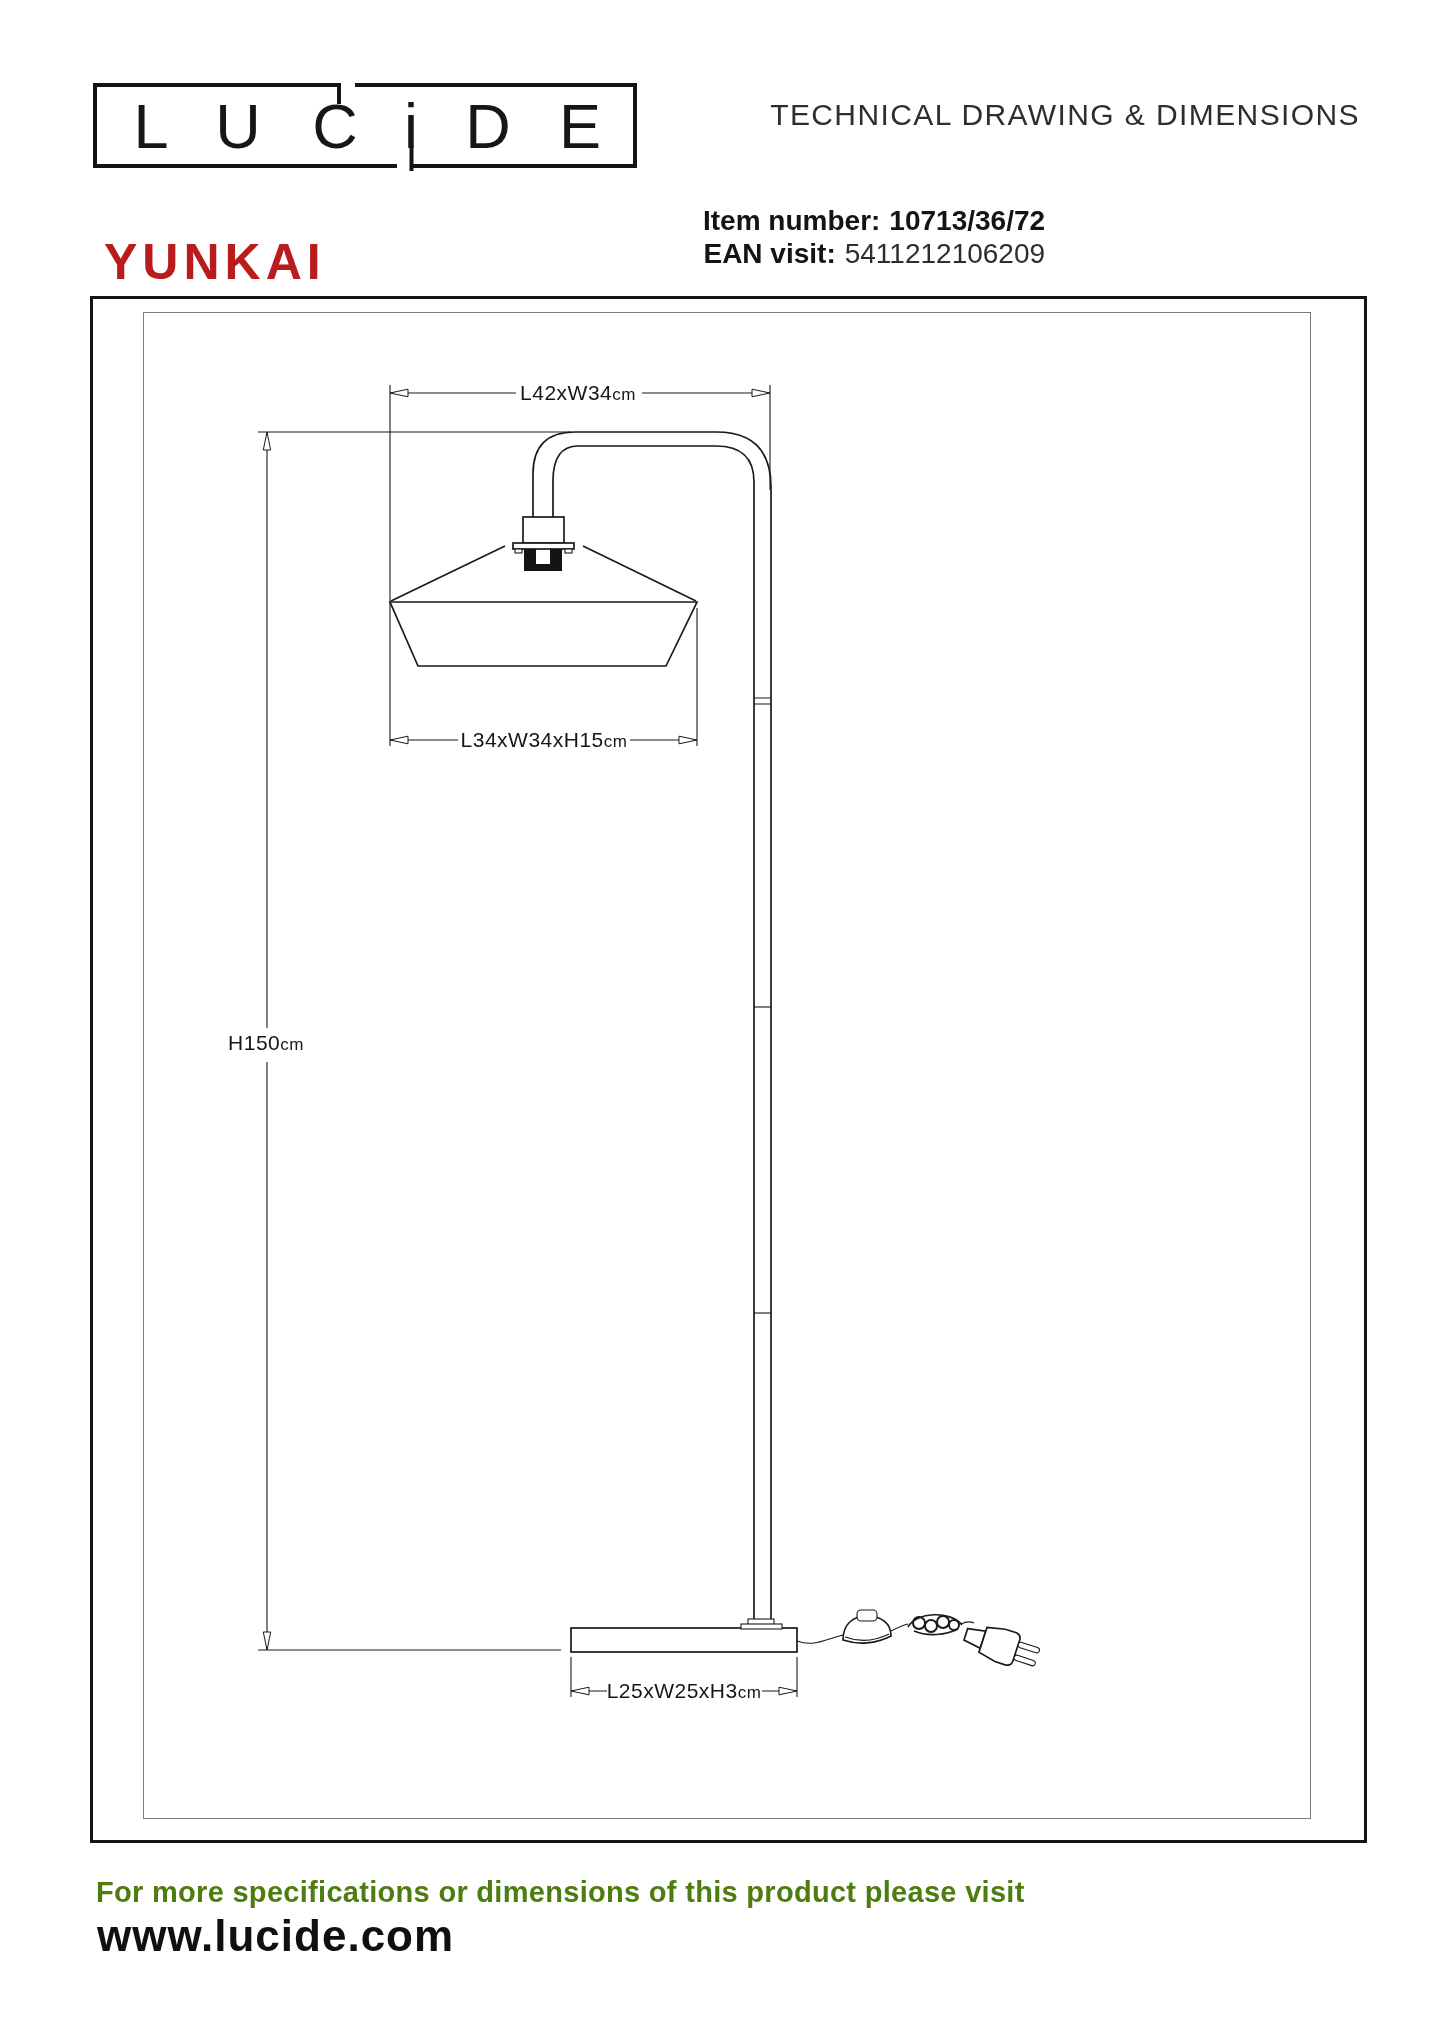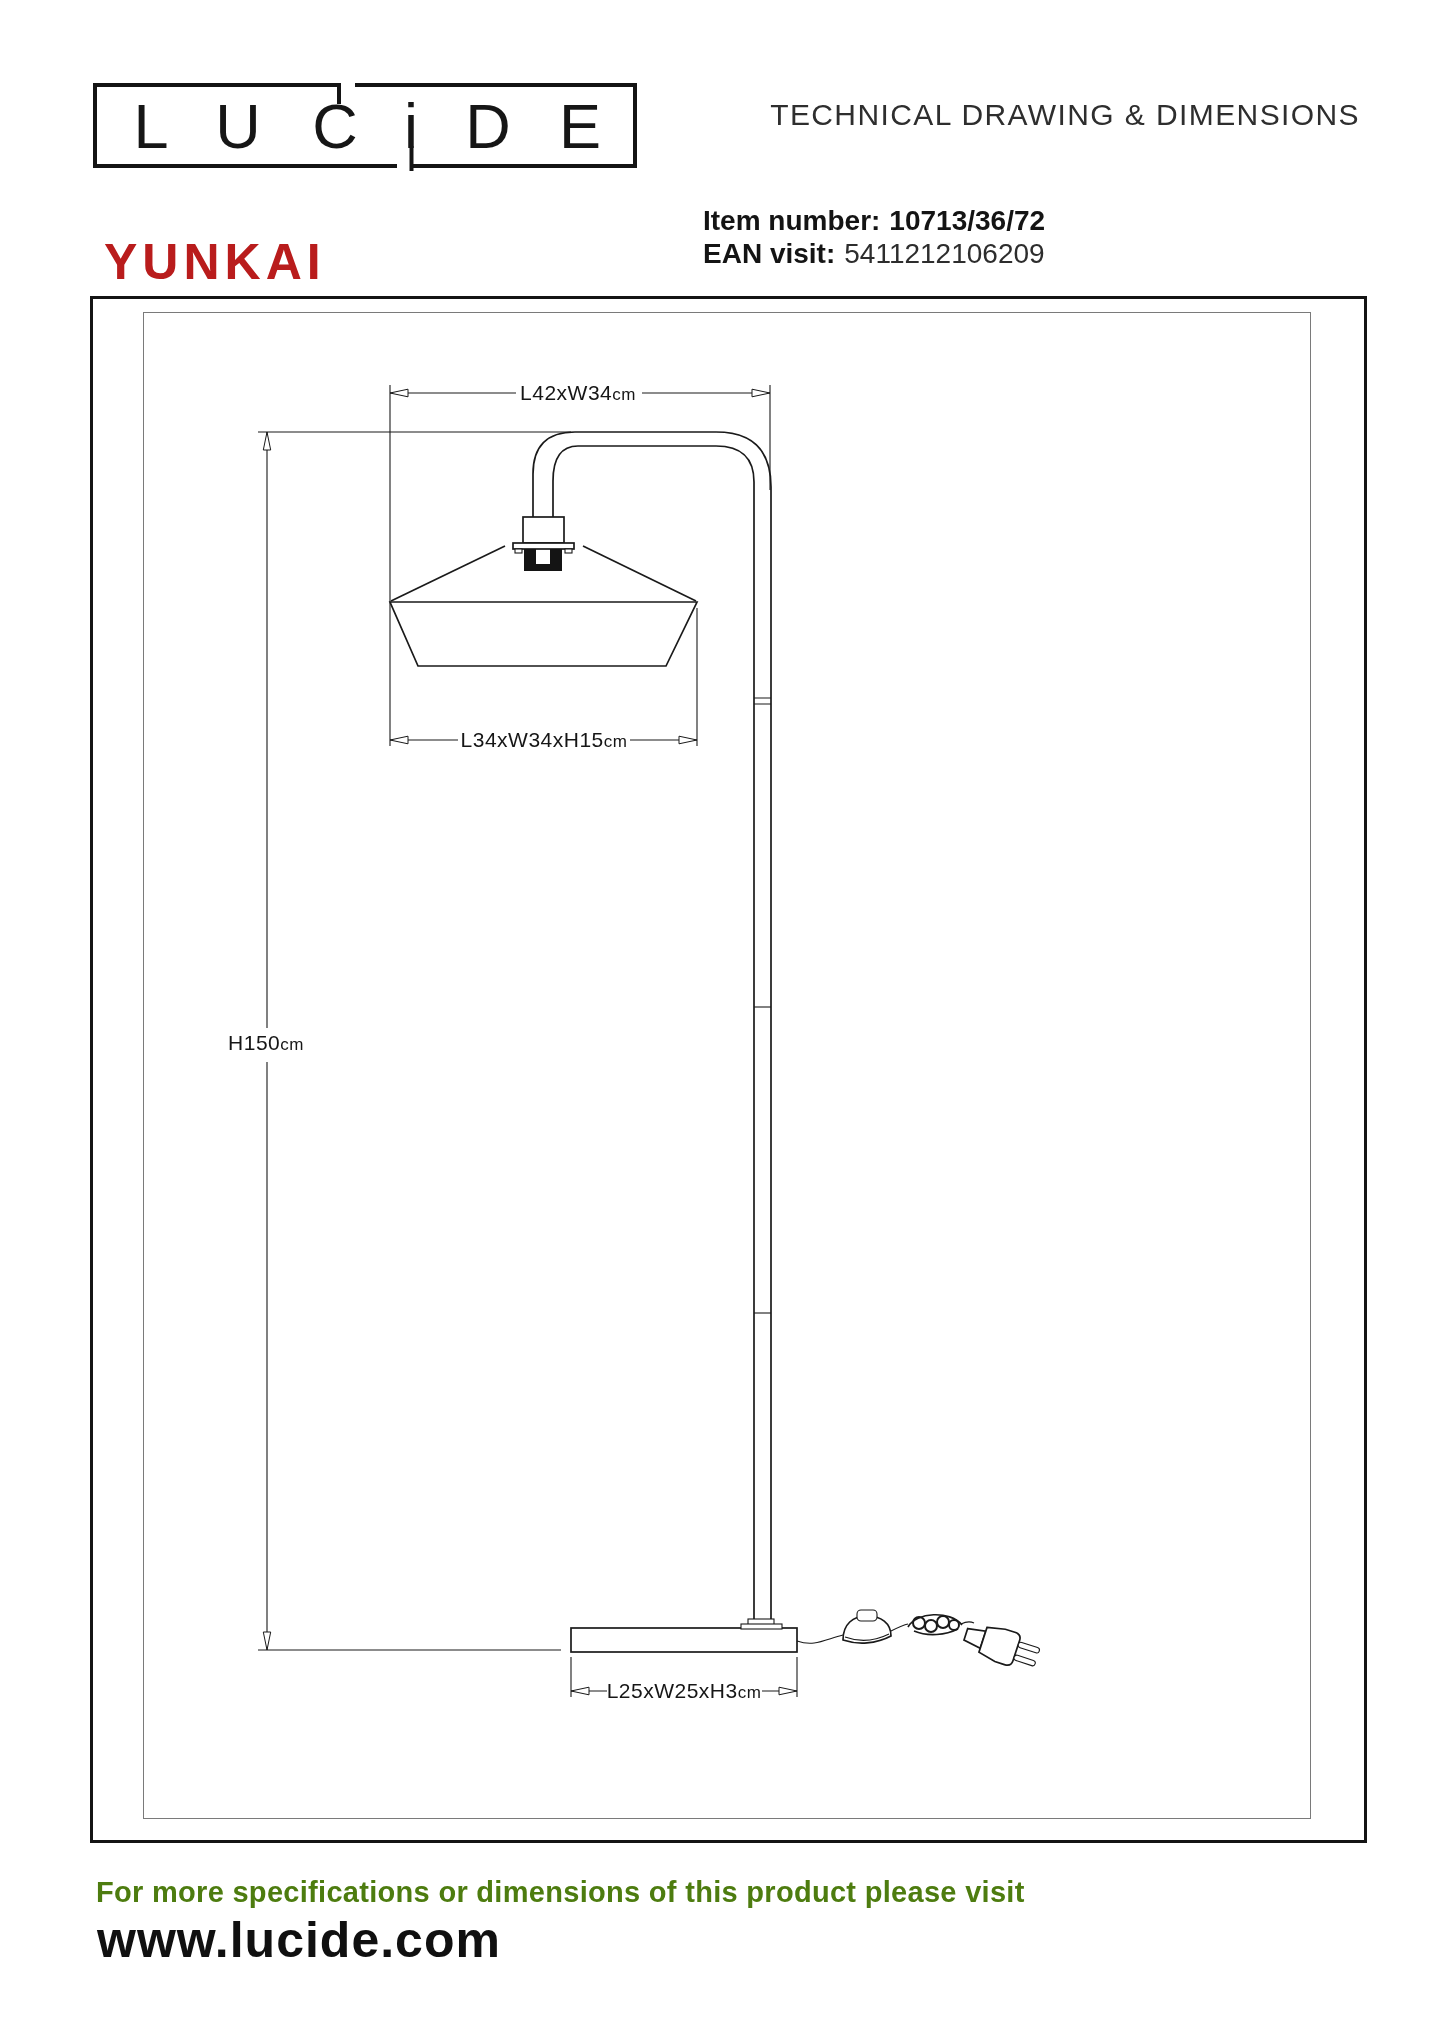--- a/index.html
+++ b/index.html
@@ -1,28 +1,28 @@
 <!DOCTYPE html>
 <html><head>
 <meta charset="utf-8">
 <style>
   html,body{margin:0;padding:0;background:#ffffff;}
   .page{position:relative;width:1445px;height:2044px;background:#ffffff;
         font-family:"Liberation Sans",sans-serif;color:#1a1a1a;overflow:hidden;}
-  .abs{position:absolute;}
+  .abs{position:absolute;text-align:right;}
   .doc-title{top:98px;right:85px;font-size:30px;font-weight:400;letter-spacing:1.4px;color:#2e2e2e;}
   .product-name{left:104px;top:233px;font-size:50px;font-weight:700;letter-spacing:5px;color:#b91c1c;}
   .meta{left:703px;top:204px;font-size:28px;line-height:33px;color:#141414;}
   .meta .lbl{font-weight:700;}
   .meta .val{margin-left:9px;font-weight:700;}
   .meta .val-light{margin-left:9px;font-weight:400;color:#2d2d2d;}
   .frame-outer{left:90px;top:296px;width:1271px;height:1541px;border:3px solid #141414;}
   .frame-inner{left:143px;top:312px;width:1166px;height:1505px;border:1px solid #7a7a7a;}
   .footer-note{left:96px;top:1876px;font-size:29px;font-weight:700;letter-spacing:0.3px;color:#4d7c0f;}
-  .footer-site{left:97px;top:1911px;font-size:50px;font-weight:700;letter-spacing:1px;color:#101010;}
+  .footer-site{left:97px;top:1911px;font-size:44px;font-weight:700;letter-spacing:1px;color:#101010;}
   svg.drawing{position:absolute;left:0;top:0;width:1445px;height:2044px;}
   .ln{stroke:#1a1a1a;stroke-width:1.7;fill:none;stroke-linecap:butt;}
   .ln-thin{stroke:#1a1a1a;stroke-width:1.1;fill:none;}
   .fillw{fill:#ffffff;}
   .arrow{fill:#ffffff;stroke:#1a1a1a;stroke-width:1;stroke-linejoin:miter;}
   .dim-label{font-family:"Liberation Sans",sans-serif;font-size:21px;fill:#161616;letter-spacing:0.5px;}
   .dim-unit{font-size:17px;}
   .logo-border{stroke:#141414;stroke-width:4;fill:none;stroke-linejoin:miter;}
   .logo-letter{font-family:"Liberation Sans",sans-serif;font-size:63px;font-weight:400;fill:#161616;}
 </style>

